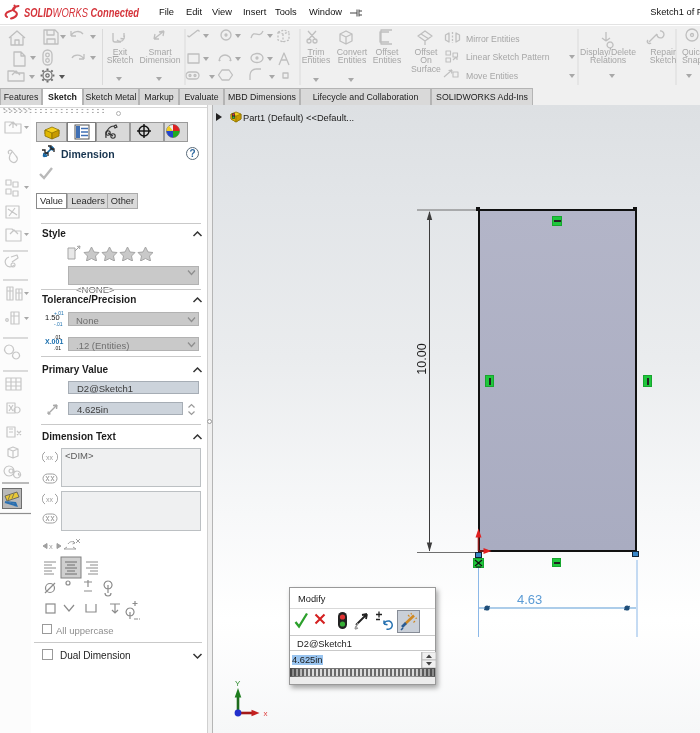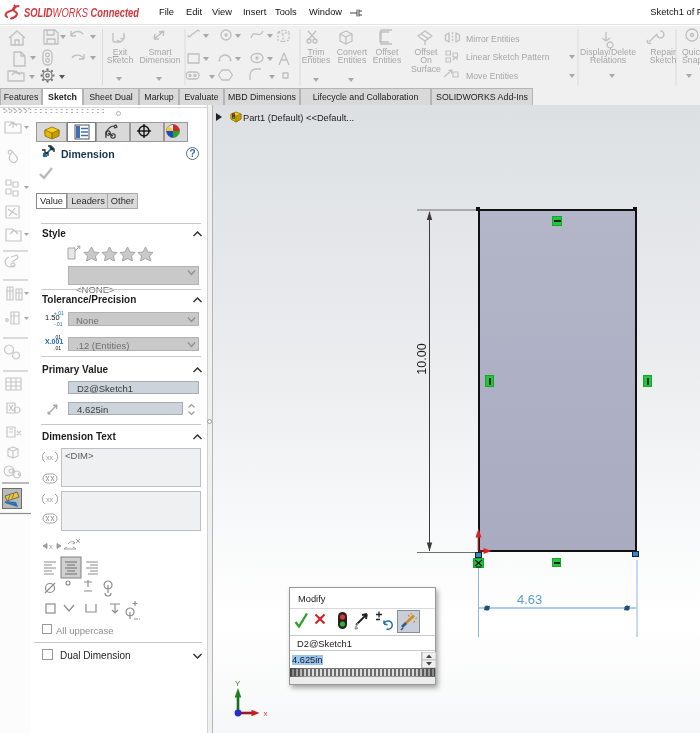--- a/index.html
+++ b/index.html
@@ -203,21 +203,21 @@
     <span class="dd" style="left:348px;top:52px"></span>
     <span class="dd" style="left:569px;top:29px"></span>
     <span class="dd" style="left:569px;top:48px"></span>
     <span class="dd" style="left:609px;top:48px"></span>
     <span class="dd" style="left:686px;top:48px"></span>
   </div>
 
   <div id="tabrow">
     <span class="tab" style="left:0px;width:42px">Features</span>
     <span class="tab active" style="left:42px;width:41px">Sketch</span>
-    <span class="tab" style="left:83px;width:56px">Sheet Dual</span>
+    <span class="tab" style="left:83px;width:56px">Sketch Metal</span>
     <span class="tab" style="left:139px;width:40px">Markup</span>
     <span class="tab" style="left:179px;width:45px">Evaluate</span>
     <span class="tab" style="left:224px;width:76px">MBD Dimensions</span>
     <span class="tab" style="left:300px;width:131px">Lifecycle and Collaboration</span>
     <span class="tab" style="left:431px;width:102px">SOLIDWORKS Add-Ins</span>
   </div>
 
   <div id="leftstrip">
     <svg class="abs" style="left:0;top:0" width="31" height="628" viewBox="0 0 31 628">
 

